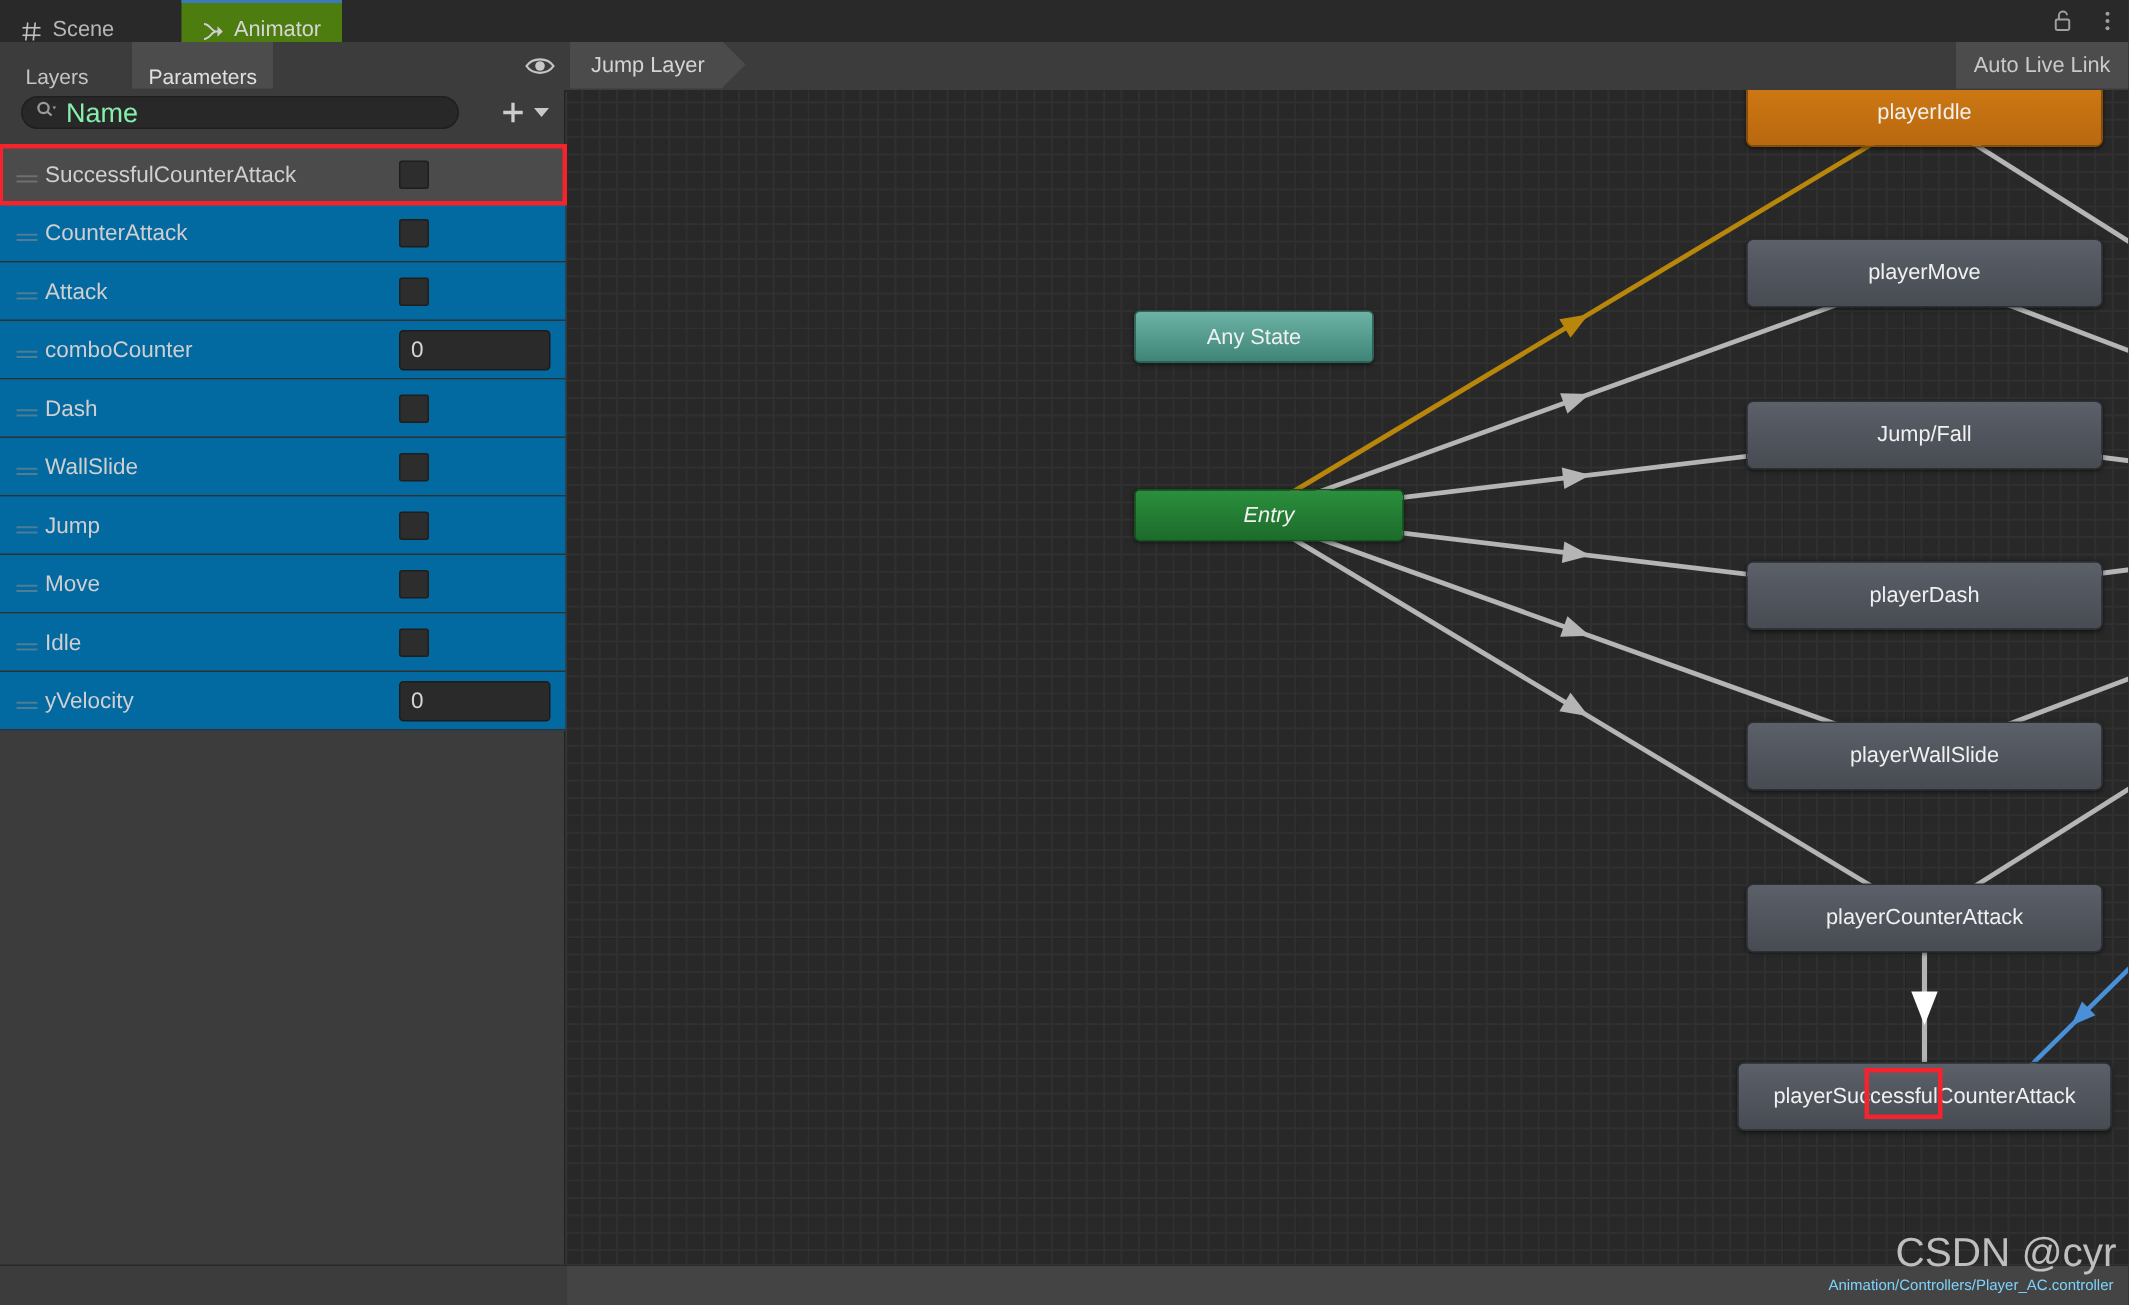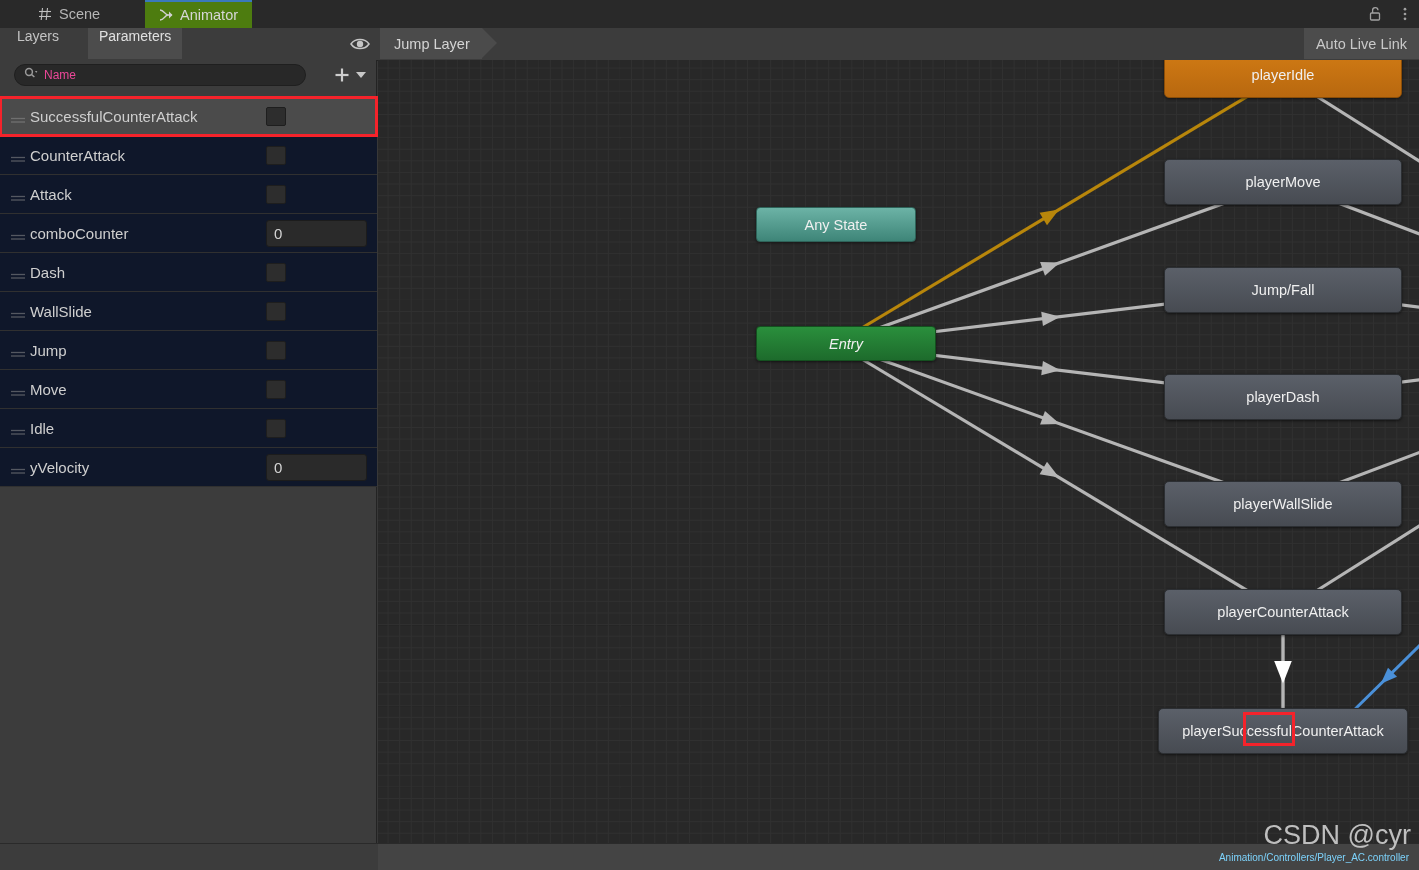--- a/index.html
+++ b/index.html
@@ -2,61 +2,61 @@
 <html><head>
 <meta charset="utf-8">
 <style>
   html,body{margin:0;padding:0;background:#383838;}
   body{width:1419px;height:870px;overflow:hidden;font-family:"Liberation Sans",sans-serif;
        -webkit-font-smoothing:antialiased;}
   #app{position:relative;width:1419px;height:870px;background:#383838;}
 
   
   .tabbar{position:absolute;left:0;top:0;width:1419px;height:28px;background:#292929;}
-  .tab{position:absolute;top:0;height:28px;display:flex;align-items:center;gap:7px;
-       padding:0 14px;font-size:14.5px;color:#b6b6b6;box-sizing:border-box;margin-left:24px;}
+  .tab{position:absolute;top:0;height:28px;display:flex;align-items:flex-end;gap:7px;
+       padding:0 14px;font-size:14.5px;color:#b6b6b6;box-sizing:border-box;}
   .tab.scene{left:0;}
   .tab.animator{left:121px;background:#4d7c0f;color:#d6d6d6;border-top:2px solid #3a79bb;}
   .tab .ic{width:14px;height:14px;display:inline-block;flex:0 0 auto;}
 
   .topright{position:absolute;right:6px;top:0;height:28px;display:flex;align-items:center;gap:14px;}
   .topright .ic{width:16px;height:16px;opacity:.78;}
 
   
   .toolrow{position:absolute;left:0;top:28px;width:1419px;height:32px;background:#3c3c3c;
            border-bottom:1px solid #232323;}
-  .lp-tab{position:absolute;top:0;height:31px;display:flex;align-items:flex-start;padding:0 11px;
+  .lp-tab{position:absolute;top:0;height:31px;display:flex;align-items:flex-end;padding:0 11px;
           font-size:14px;color:#c4c4c4;box-sizing:border-box;}
   .lp-tab.layers{left:6px;}
   .lp-tab.params{left:88px;background:#4c4c4c;color:#e0e0e0;}
   .eye-btn{position:absolute;left:348px;top:6px;width:24px;height:20px;}
   .bcrumb{position:absolute;left:380px;top:0;height:31px;display:flex;align-items:center;}
   .bcrumb .seg{height:31px;display:flex;align-items:center;padding:0 12px 0 14px;
        background:#4b4b4b;color:#d4d4d4;font-size:14.5px;position:relative;}
   .bcrumb .seg:after{content:"";position:absolute;right:-15px;top:0;width:0;height:0;
        border-top:15.5px solid transparent;border-bottom:15.5px solid transparent;
        border-left:15px solid #4b4b4b;}
   .alink{position:absolute;right:0;top:0;height:31px;display:flex;align-items:center;
          padding:0 12px;background:#4c4c4c;color:#c9c9c9;font-size:14.5px;}
 
   
   .leftpanel{position:absolute;left:0;top:60px;width:377px;height:810px;background:#3c3c3c;
              border-right:1px solid #232323;box-sizing:border-box;}
   .searchrow{position:absolute;left:0;top:0;width:377px;height:31px;}
   .searchbox{position:absolute;left:14px;top:4px;width:292px;height:22px;background:#282828;
              border:1px solid #1f1f1f;border-radius:11px;box-sizing:border-box;display:flex;
              align-items:center;padding-left:8px;gap:5px;}
-  .searchbox .txt{font-size:12px;color:#ec4899;}
+  .searchbox .txt{font-size:18px;color:#86efac;}
   .plusbtn{position:absolute;left:330px;top:4px;width:24px;height:22px;display:flex;
            align-items:center;justify-content:center;}
   .plusdrop{position:absolute;left:356px;top:12px;width:0;height:0;border-left:5px solid transparent;
             border-right:5px solid transparent;border-top:6px solid #c8c8c8;}
 
   .plist{position:absolute;left:0;top:37px;width:377px;}
-  .prow{position:relative;height:39px;background:#0f172a;border-bottom:1px solid #303030;
+  .prow{position:relative;height:39px;background:#0369a1;border-bottom:1px solid #303030;
         display:flex;align-items:center;box-sizing:border-box;}
   .prow.sel{background:#4b4b4b;outline:3px solid #f5232b;outline-offset:-2px;z-index:3;}
   .grip{width:16px;height:10px;margin-left:10px;flex:0 0 auto;opacity:.55;}
   .pname{font-size:15px;color:#cfcfcf;margin-left:4px;}
   .pbool{position:absolute;left:266px;top:10px;width:20px;height:19px;background:#2d2d2d;
          border:1px solid #1e1e1e;border-radius:2px;box-sizing:border-box;}
   .pint{position:absolute;left:266px;top:6px;width:101px;height:27px;background:#2a2a2a;
         border:1px solid #1c1c1c;border-radius:3px;box-sizing:border-box;display:flex;
         align-items:center;padding-left:7px;font-size:15px;color:#d4d4d4;}
 

